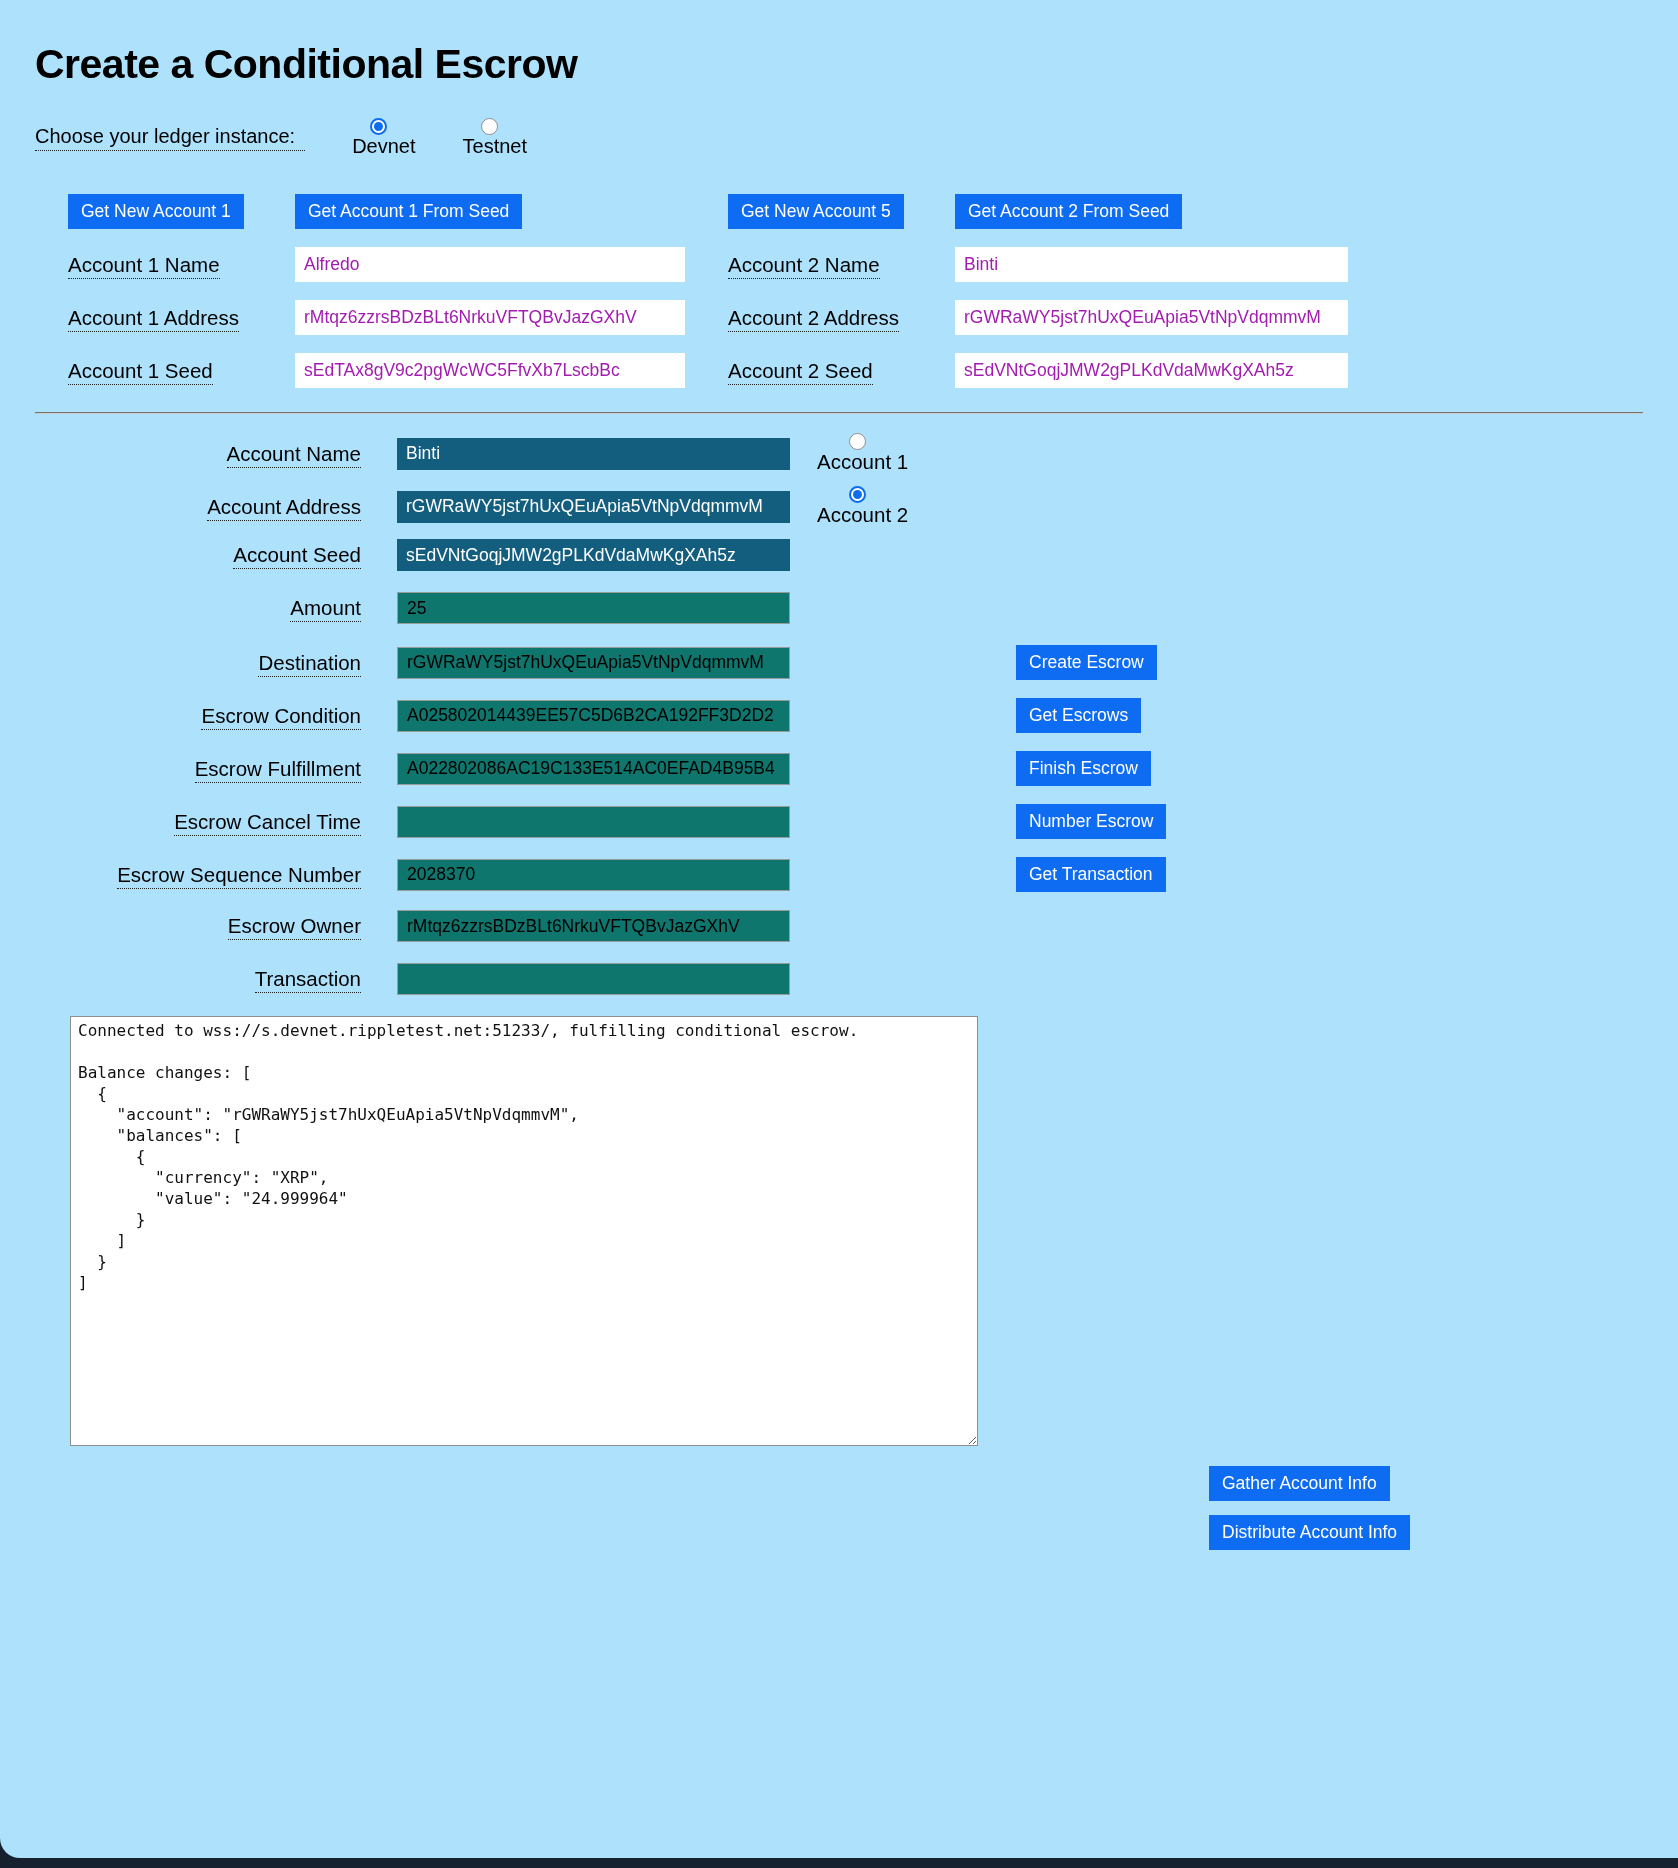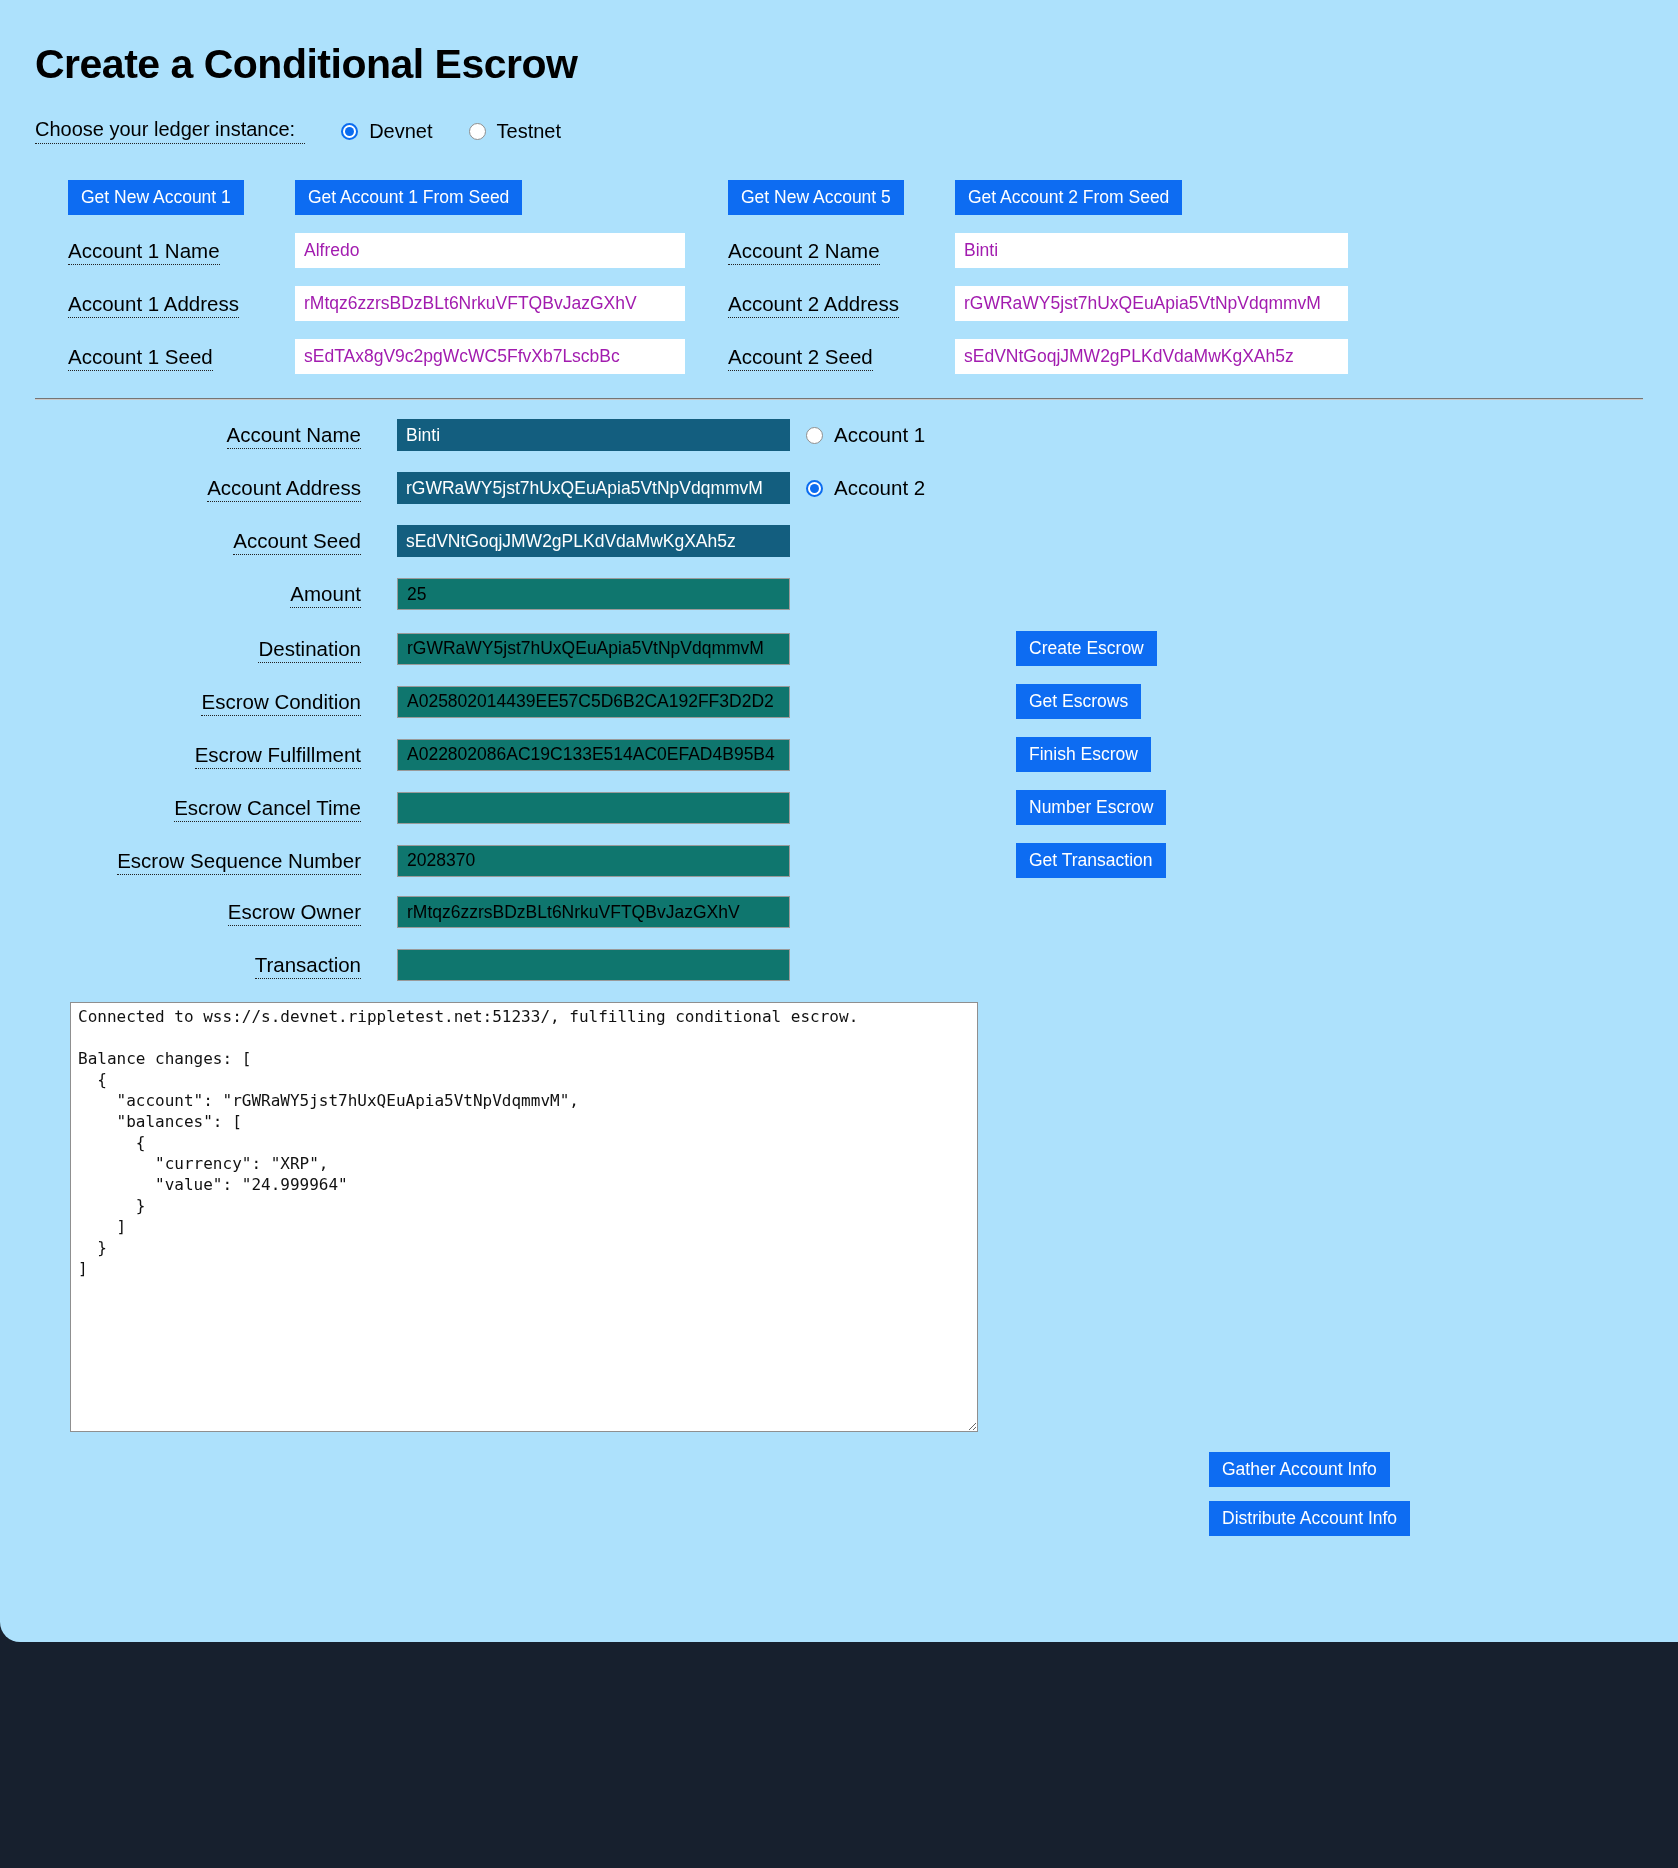--- a/index.html
+++ b/index.html
@@ -5,40 +5,40 @@
   * { box-sizing: border-box; }
   html, body { margin: 0; padding: 0; }
   body {
     width: 1678px; height: 1868px;
     background: #17202e;
     font-family: "Liberation Sans", sans-serif;
     color: #000;
     position: relative;
   }
   .page {
-    width: 1678px; height: 1642px;
+    width: 1678px; height: 1858px;
     background: #ade1fc;
     border-bottom-left-radius: 20px;
     padding: 35px 35px 0 35px;
     overflow: hidden;
   }
   h1.title {
     margin: 6px 0 0 0;
     font-size: 41px;
     font-weight: 700;
     letter-spacing: -0.5px;
   }
   .dotted { border-bottom: 1px dotted #222; padding-bottom: 2px; }
   .ledger-row {
     margin-top: 30px;
     display: flex; align-items: center;
     font-size: 20px;
   }
   .ledger-row .lbl { padding-right: 10px; }
-  .radio-opt { display: inline-flex; align-items: center; margin-left: 36px; cursor: default; }
+  .radio-opt { display: inline-flex; align-items: center; margin-left: 36px; cursor: default; flex-direction: column; }
   .radio-opt .txt { margin-left: 11px; }
   .radio {
     display: inline-block; width: 17px; height: 17px; border-radius: 50%;
     background: #fff; border: 1px solid #8f8f8f; position: relative;
   }
   .radio.sel { border: 2px solid #0b6cf0; }
   .radio.sel::after {
     content: ""; position: absolute; inset: 2px; border-radius: 50%; background: #0b6cf0;
   }
   .btn {

